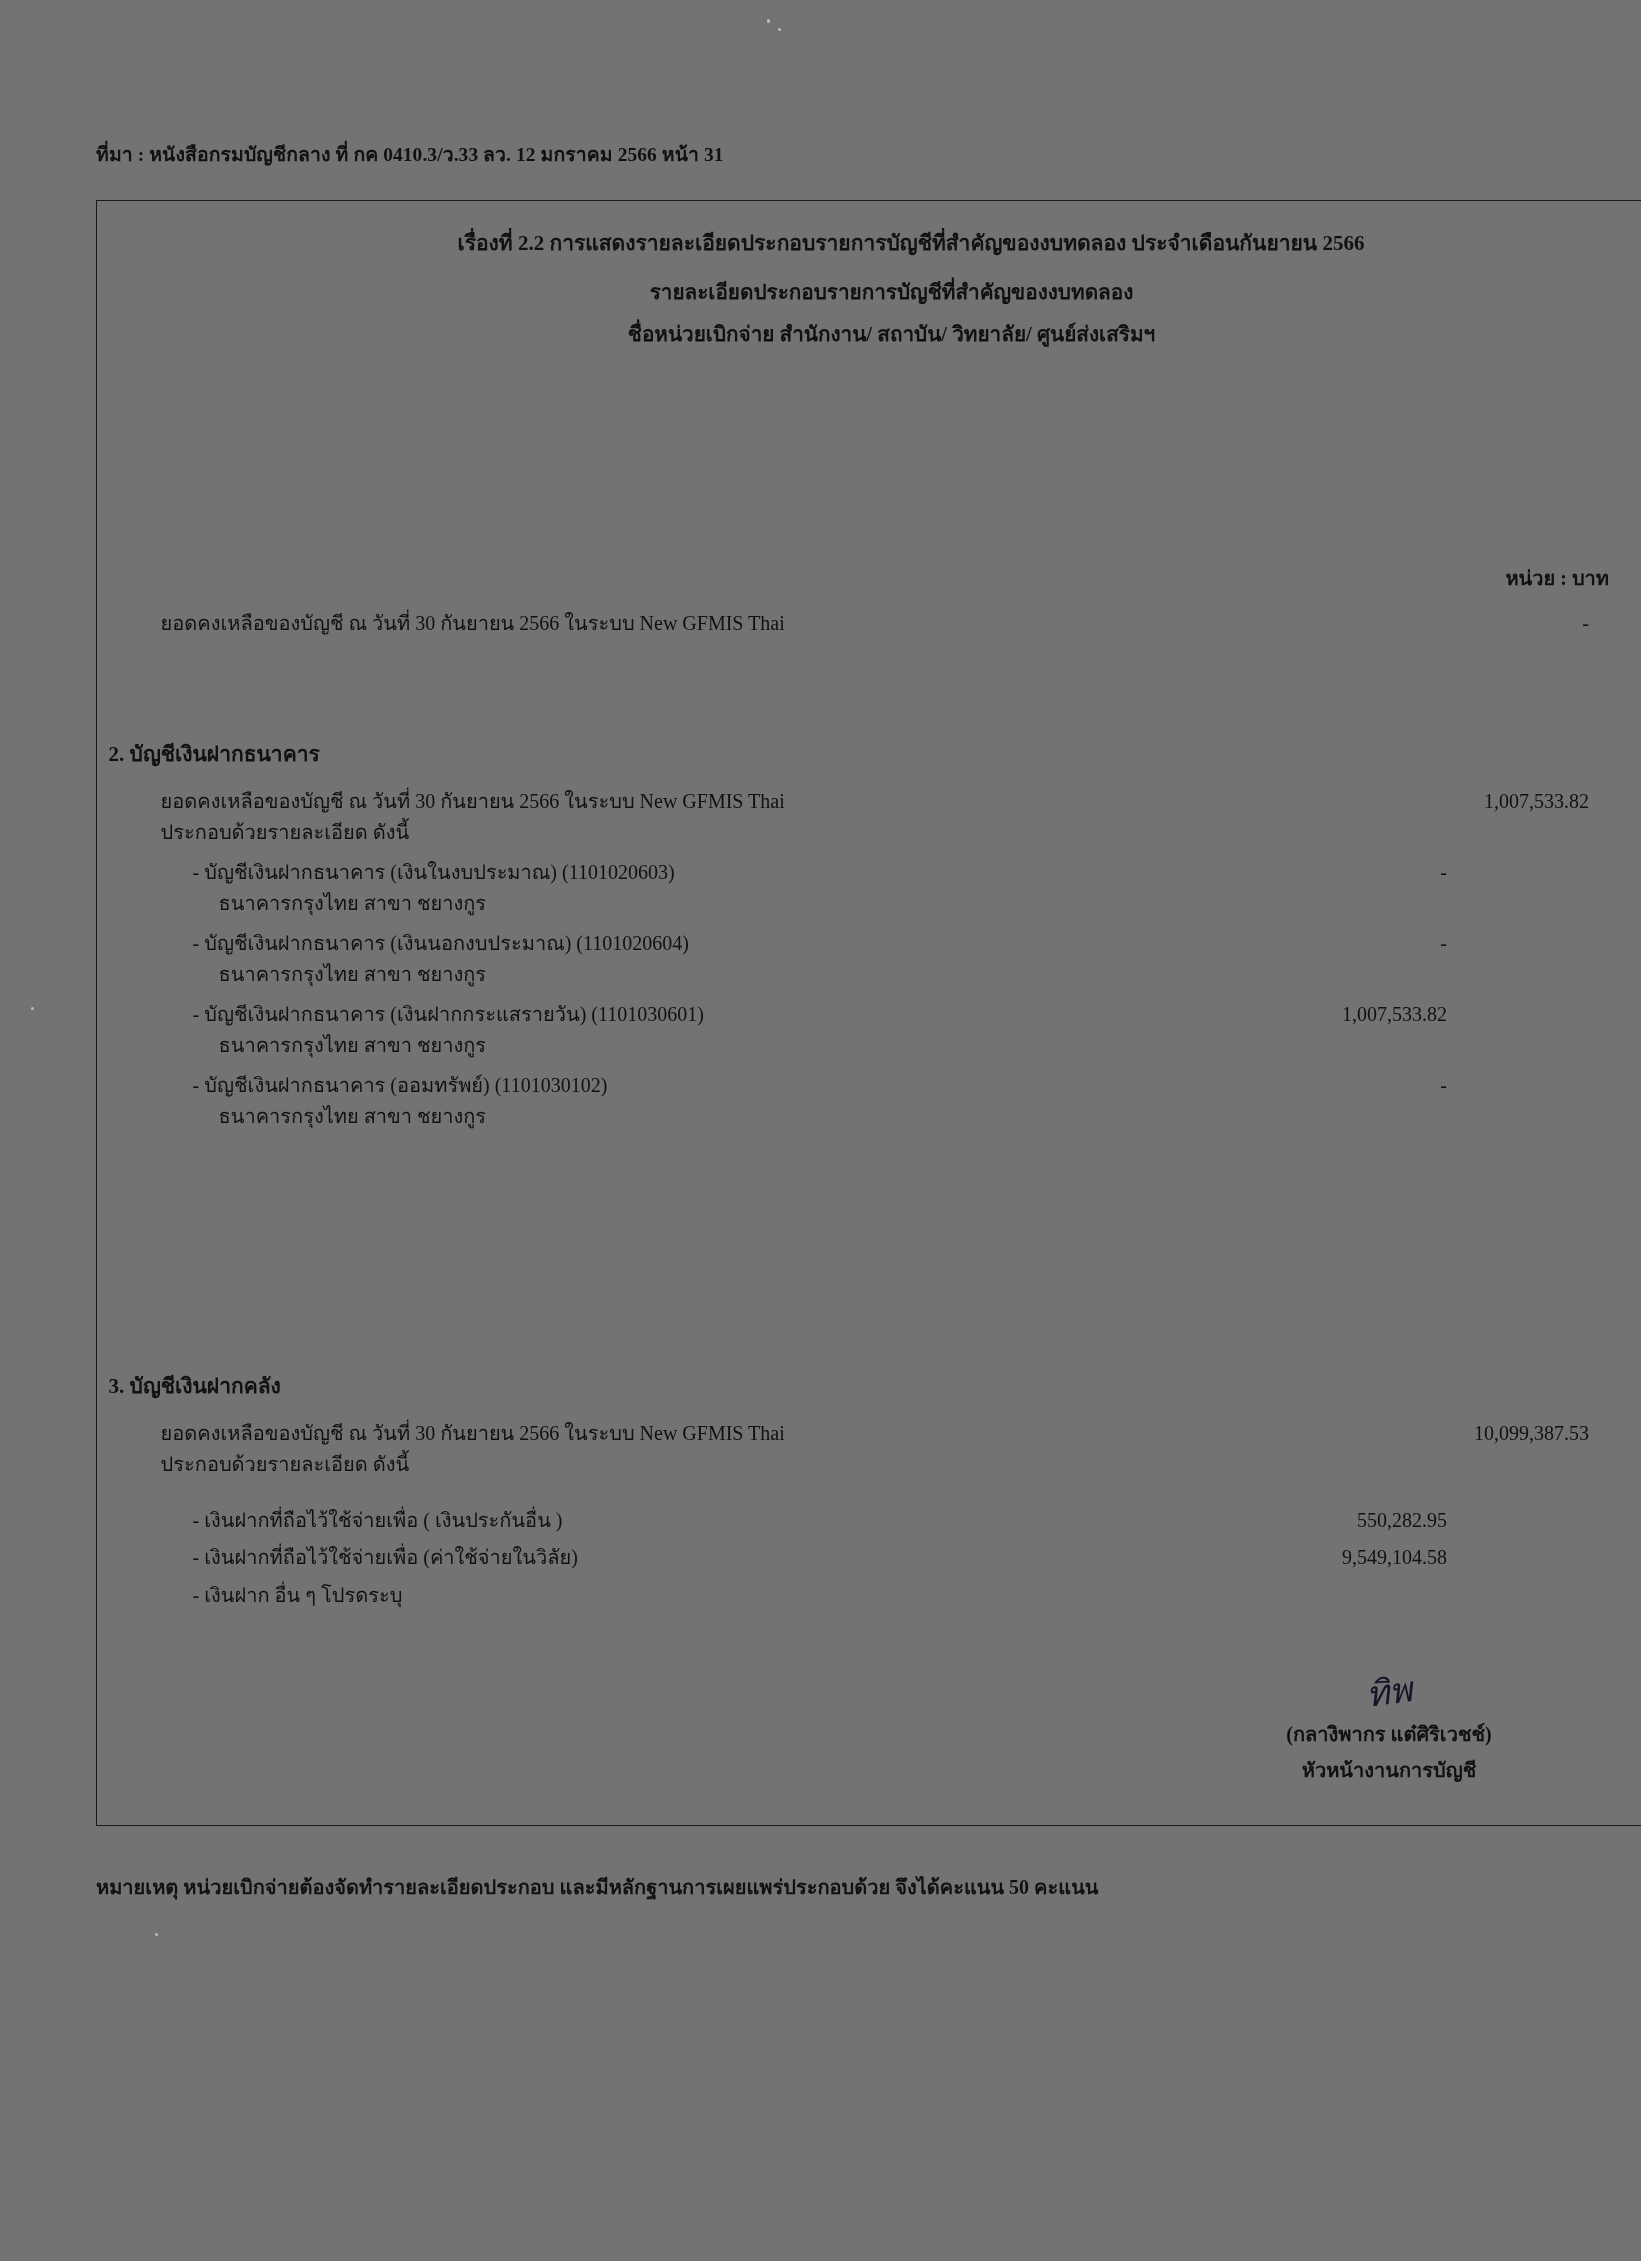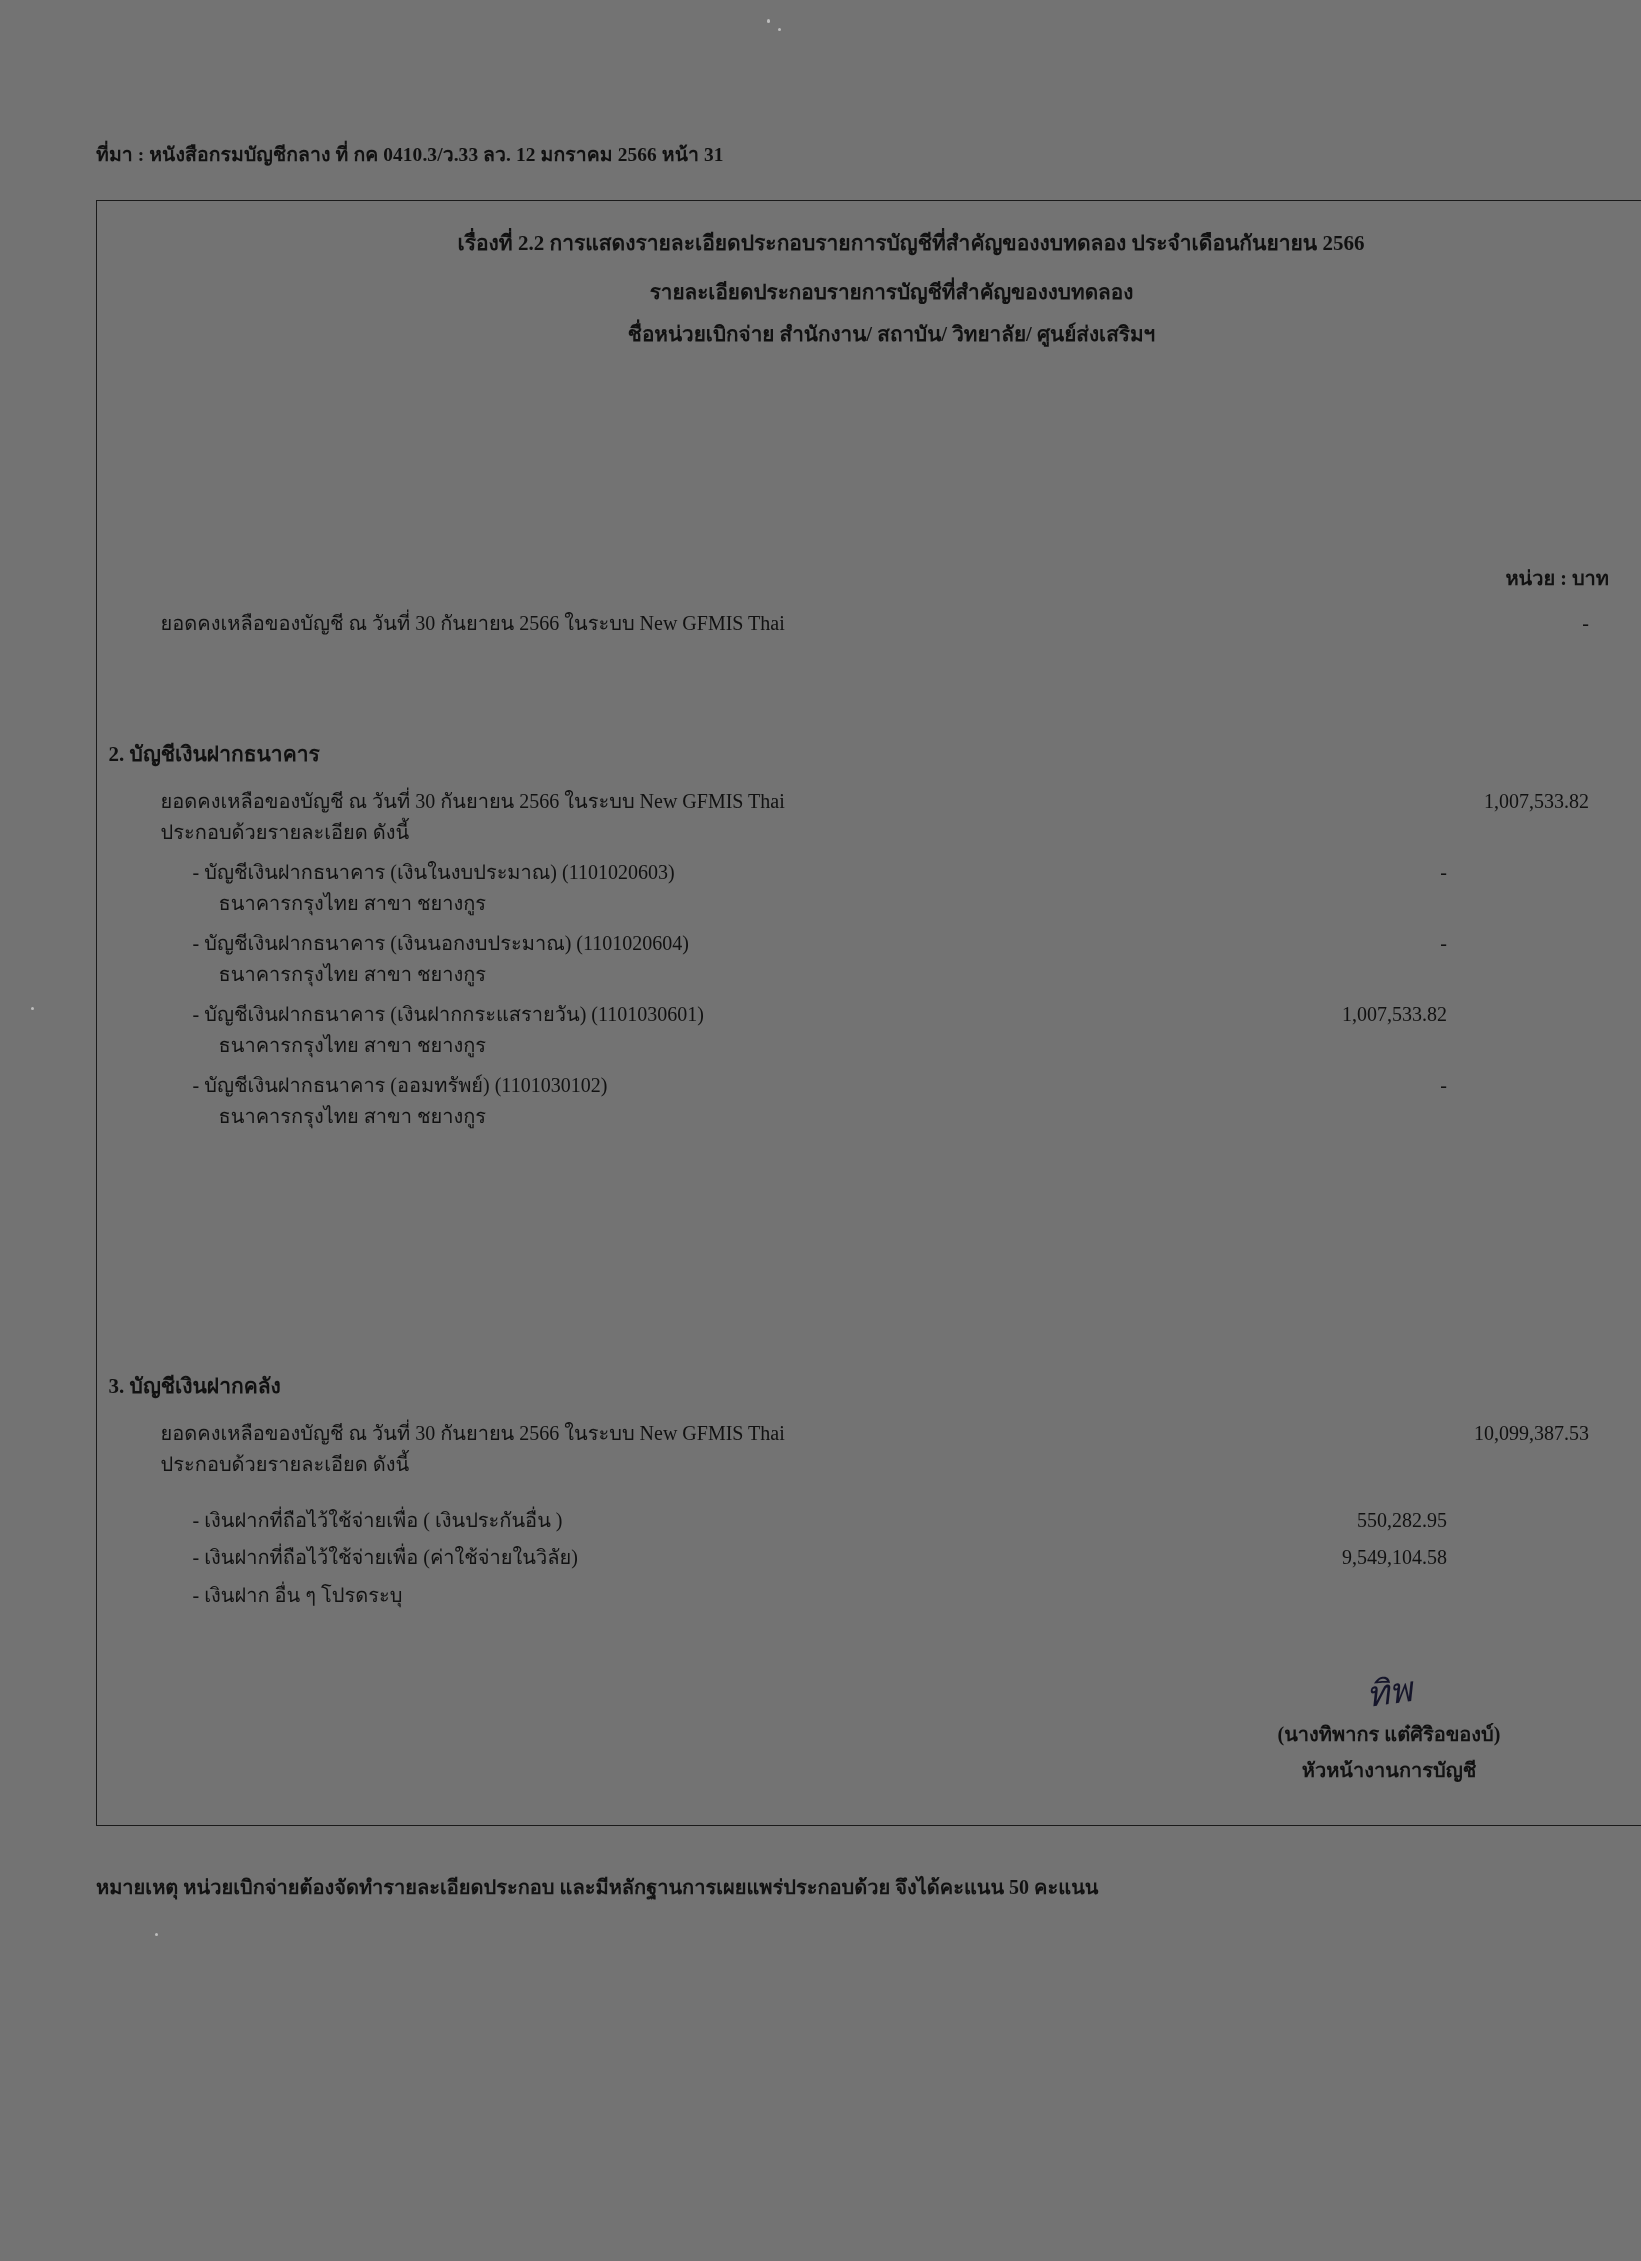--- a/index.html
+++ b/index.html
@@ -246,21 +246,21 @@
         <span>- เงินฝากที่ถือไว้ใช้จ่ายเพื่อ (ค่าใช้จ่ายในวิลัย)</span>
         <span class="amount amt-col-a">9,549,104.58</span>
       </div>
       <div class="row indent2" style="margin-top:6.5px;">
         <span>- เงินฝาก อื่น ๆ โปรดระบุ</span>
       </div>
     </div>
 
     <div class="signature">
       <div class="sig-script">ทิพ</div>
-      <div class="sig-name">(นางทิพากร   แต๋ศิริอของบ์)</div>
+      <div class="sig-name">(กลางิพากร   แต๋ศิริเวชช์)</div>
       <div class="sig-role">หัวหน้างานการบัญชี</div>
     </div>
 
   </div>
 
   <div class="note">หมายเหตุ  หน่วยเบิกจ่ายต้องจัดทำรายละเอียดประกอบ และมีหลักฐานการเผยแพร่ประกอบด้วย จึงได้คะแนน 50 คะแนน</div>
 
 </div>
 
 

